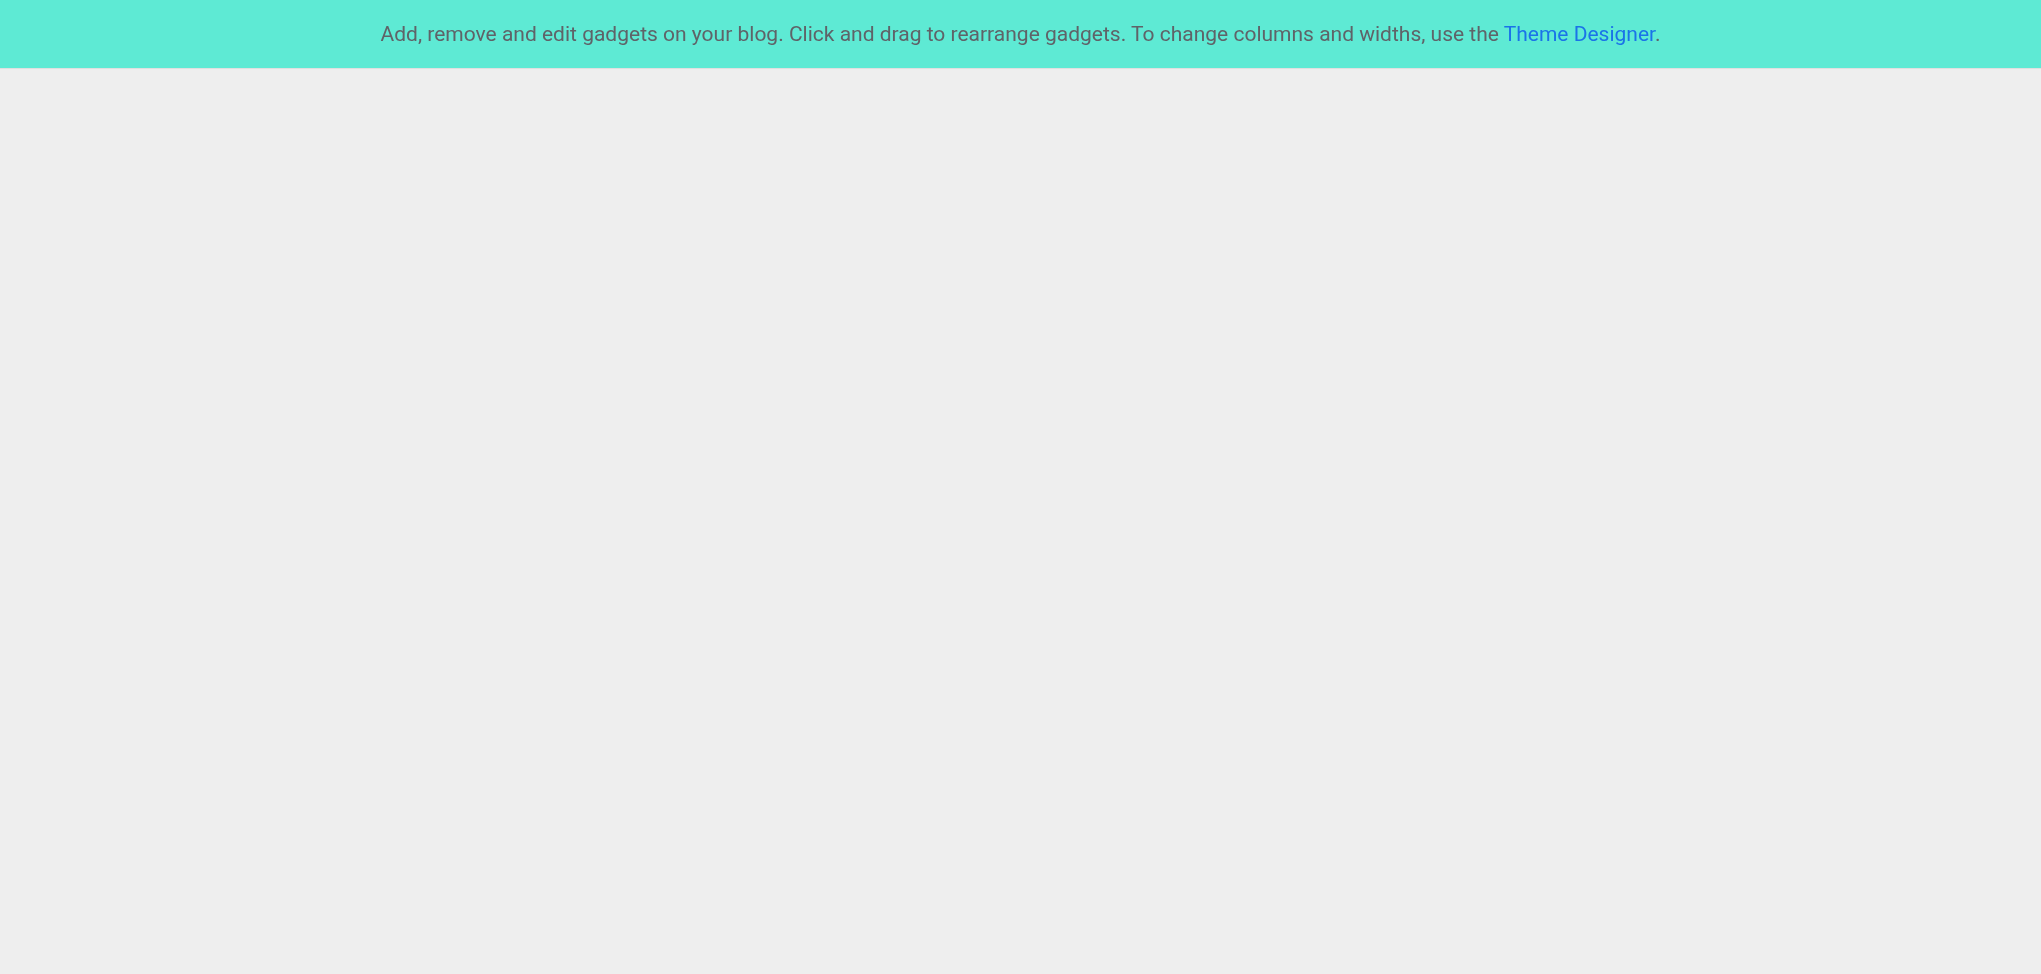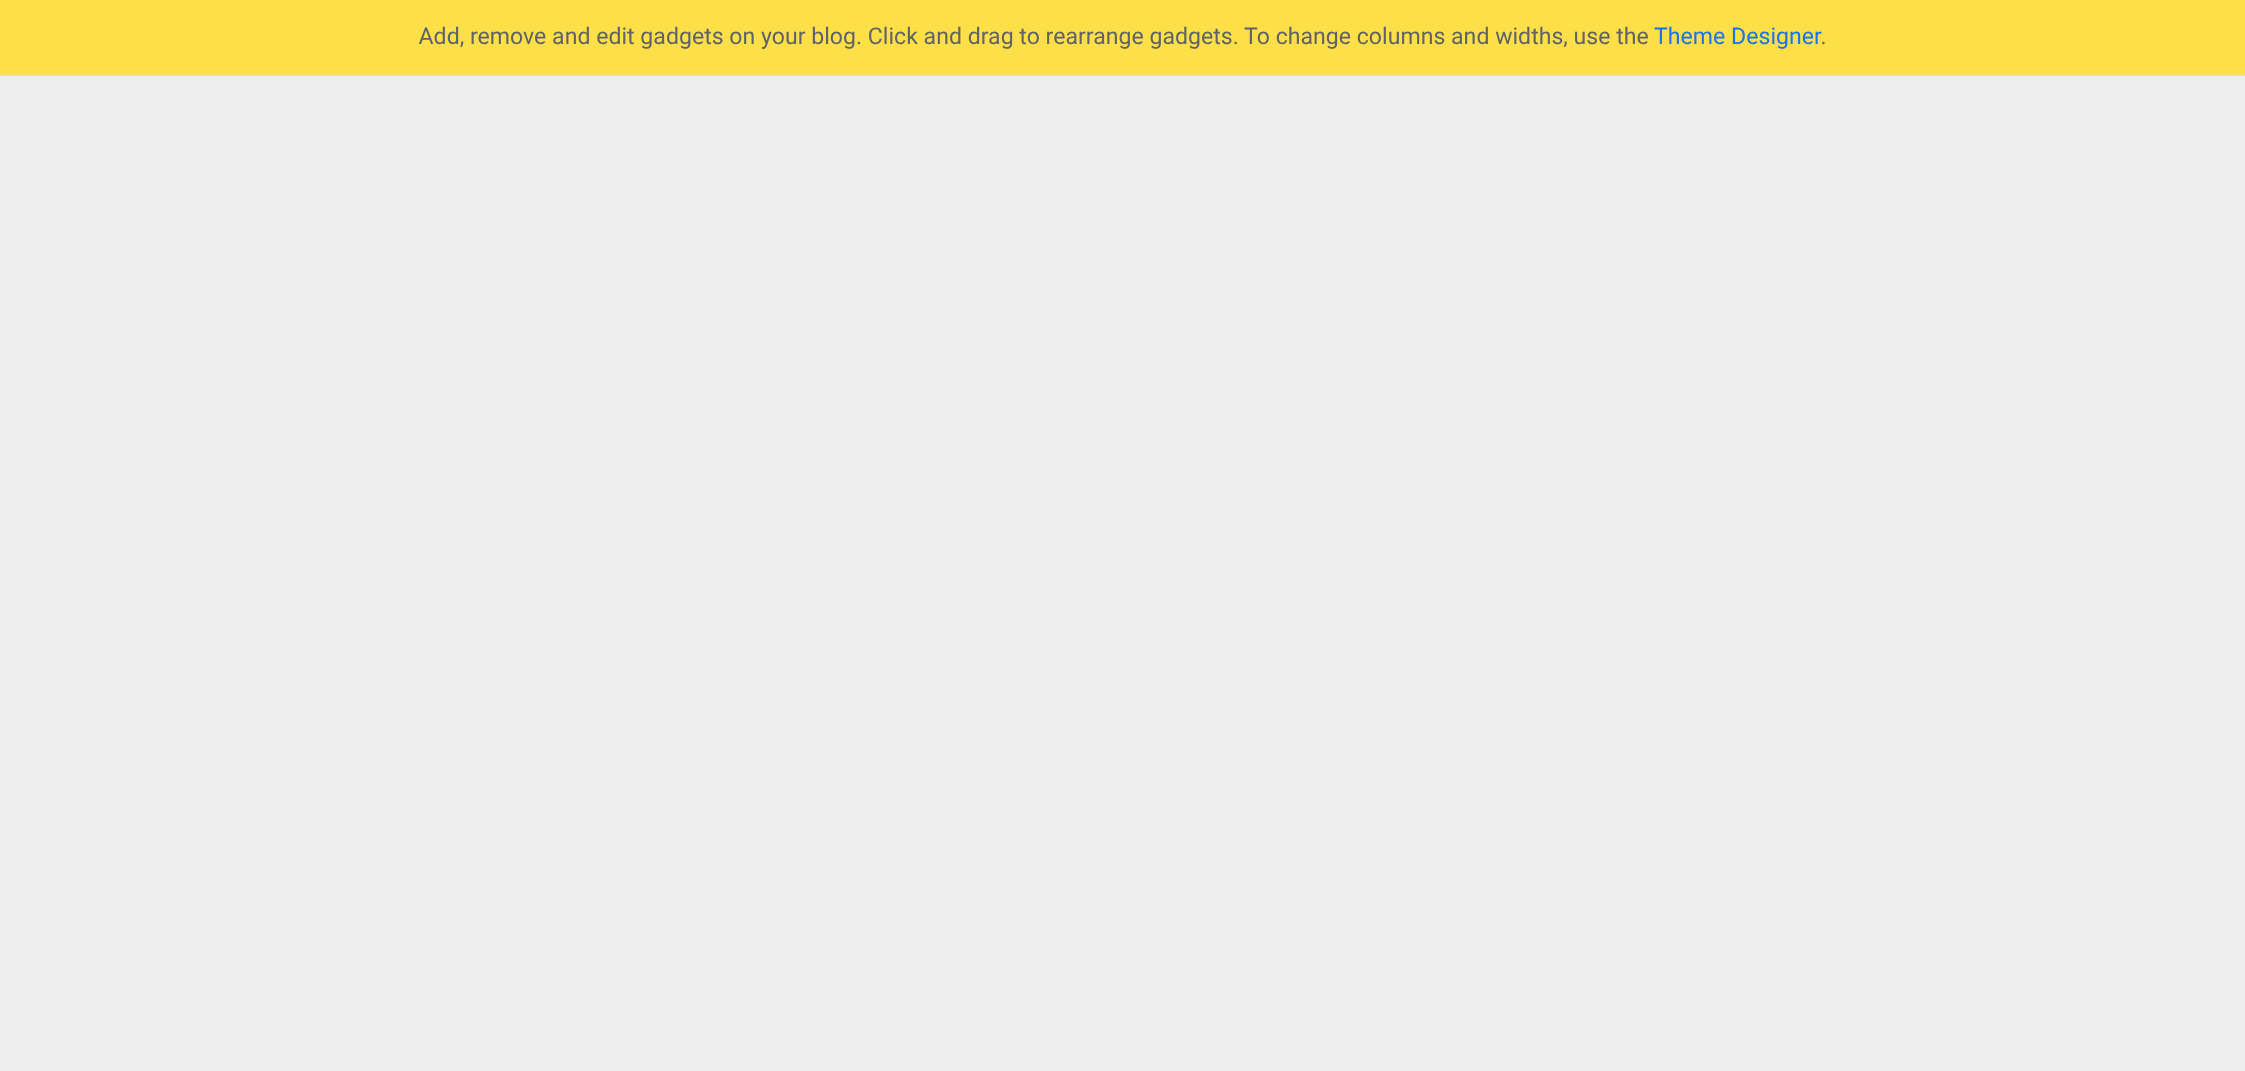--- a/index.html
+++ b/index.html
@@ -2,21 +2,21 @@
 <html><head>
   <meta charset="utf-8">
   <style>
     * { box-sizing: border-box; margin: 0; padding: 0; }
     body {
       font-family: Roboto, Arial, sans-serif;
       background: #eeeeee;
       color: #212121;
     }
     .top-bar {
-      background: #fde047;
+      background: #5eead4;
       border-bottom: 1px solid #e0e0e0;
       padding: 22px 20px;
       text-align: center;
       font-size: 21px;
       color: #5f6368;
     }
     .top-bar a {
       color: #1a73e8;
       text-decoration: none;
     }

